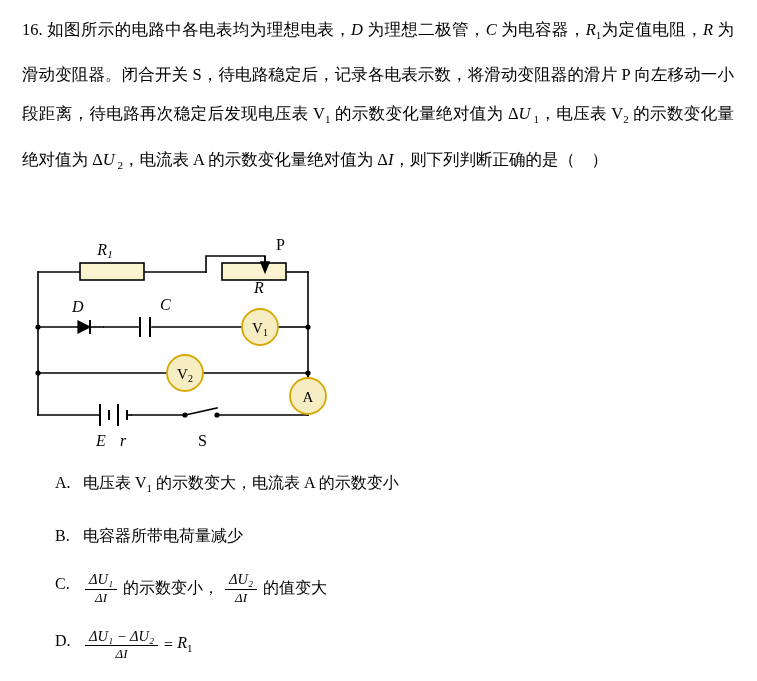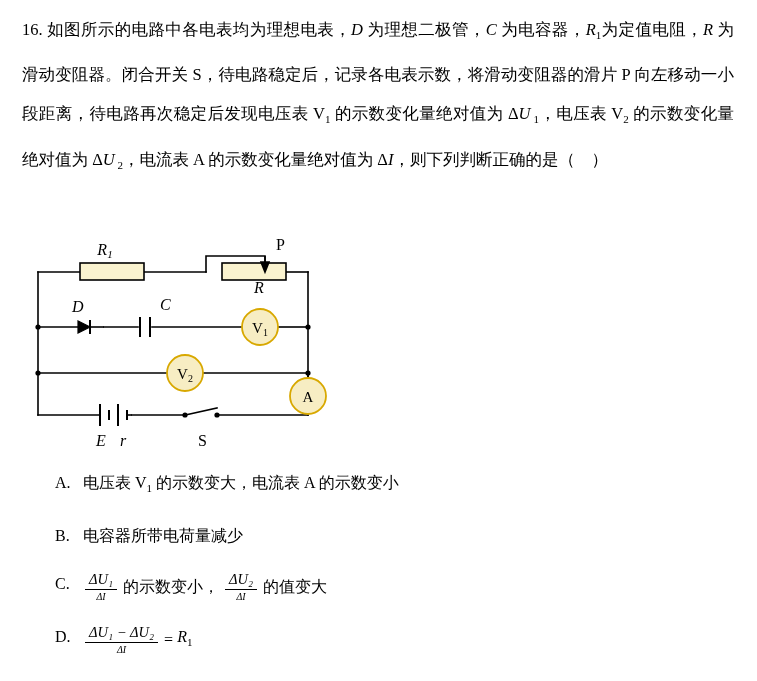--- a/index.html
+++ b/index.html
@@ -74,21 +74,21 @@
   }
   .frac .top {
     display: block;
     border-bottom: 1px solid #000;
     padding: 0 4px 1px 4px;
     font-size: 14.5px;
   }
   .frac .bot {
     display: block;
     padding: 1px 4px 0 4px;
-    font-size: 10px;
+    font-size: 13px;
   }
   .inline-mid { vertical-align: middle; }
   .cm { font-style: normal; }
 </style>
 </head>
 <body>
 
 <div class="page">
 
   <div class="stem">

